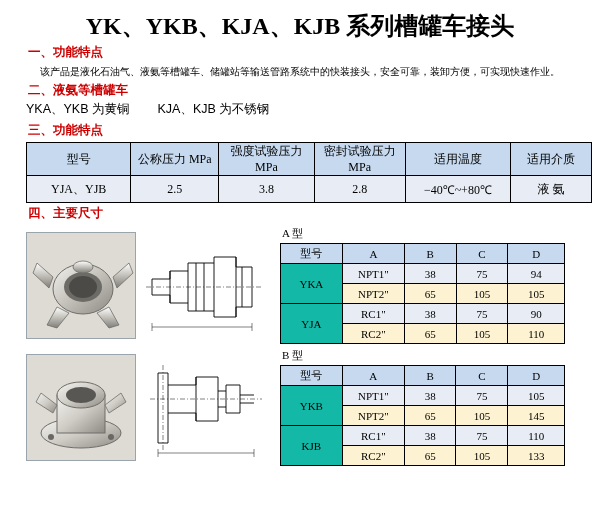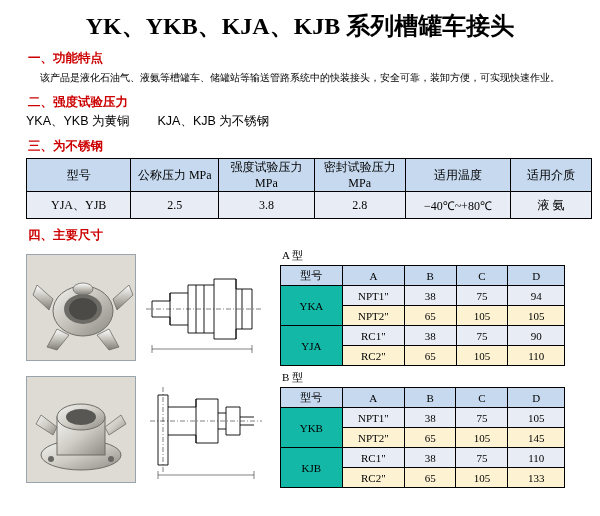--- a/index.html
+++ b/index.html
@@ -27,21 +27,21 @@
     font-size: 24px;
     font-weight: bold;
     font-family: "Liberation Serif", serif;
     letter-spacing: 0px;
     margin-top: 10px;
   }
   .section-heading {
     color: #cc0000;
     font-weight: bold;
     font-size: 12.5px;
-    margin: 8px 0 2px 16px;
+    margin: 2px 0 2px 16px;
     font-family: "Liberation Sans", sans-serif;
   }
   .body-text {
     font-size: 10px;
     line-height: 17px;
     margin: 0 4px 0 4px;
     text-indent: 24px;
     font-family: "Liberation Sans", sans-serif;
   }
   .material-line {
@@ -150,26 +150,26 @@
 </head>
 <body>
 
 <div class="page">
 
   <div class="title">YK、YKB、KJA、KJB 系列槽罐车接头</div>
 
   <div class="section-heading">一、功能特点</div>
   <div class="body-text">该产品是液化石油气、液氨等槽罐车、储罐站等输送管路系统中的快装接头，安全可靠，装卸方便，可实现快速作业。</div>
 
-  <div class="section-heading">二、强度试验压力</div>
+  <div class="section-heading">二、液氨等槽罐车</div>
   <div class="material-line">
     <span>YKA、YKB 为黄铜</span><span class="gap"></span><span>KJA、KJB 为不锈钢</span>
   </div>
 
-  <div class="section-heading">三、为不锈钢</div>
+  <div class="section-heading">三、功能特点</div>
 
   <table class="spec">
     <thead>
       <tr>
         <th class="col-model">型号</th>
         <th class="col-p1">公称压力 MPa</th>
         <th class="col-p2">强度试验压力 MPa</th>
         <th class="col-p3">密封试验压力 MPa</th>
         <th class="col-t">适用温度</th>
         <th class="col-m">适用介质</th>

